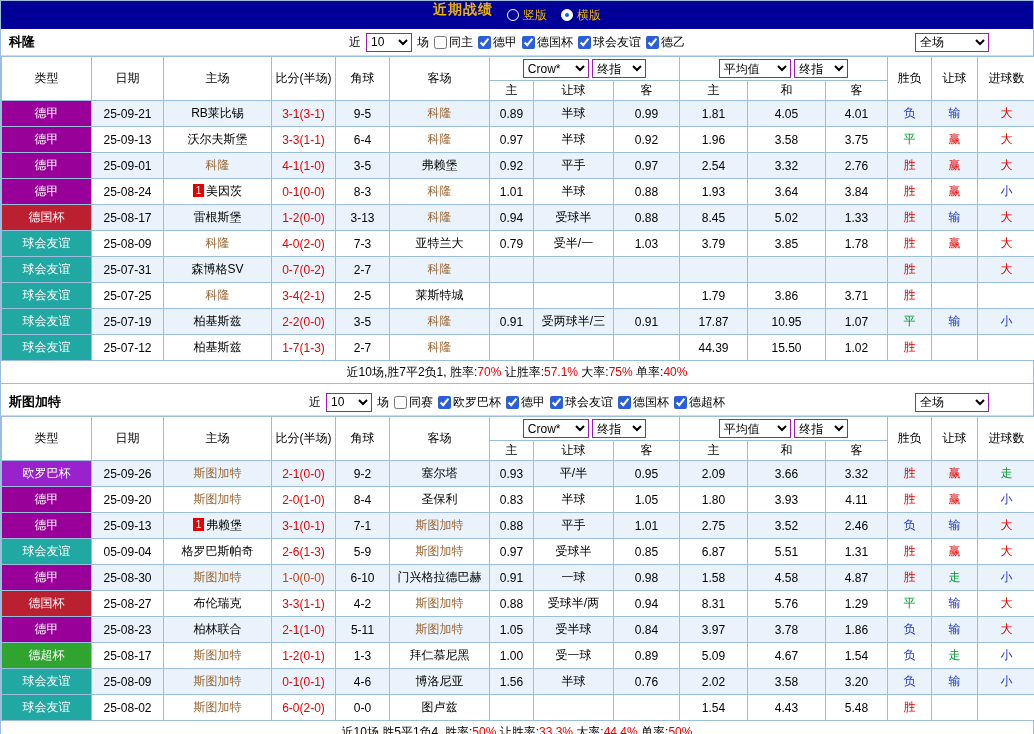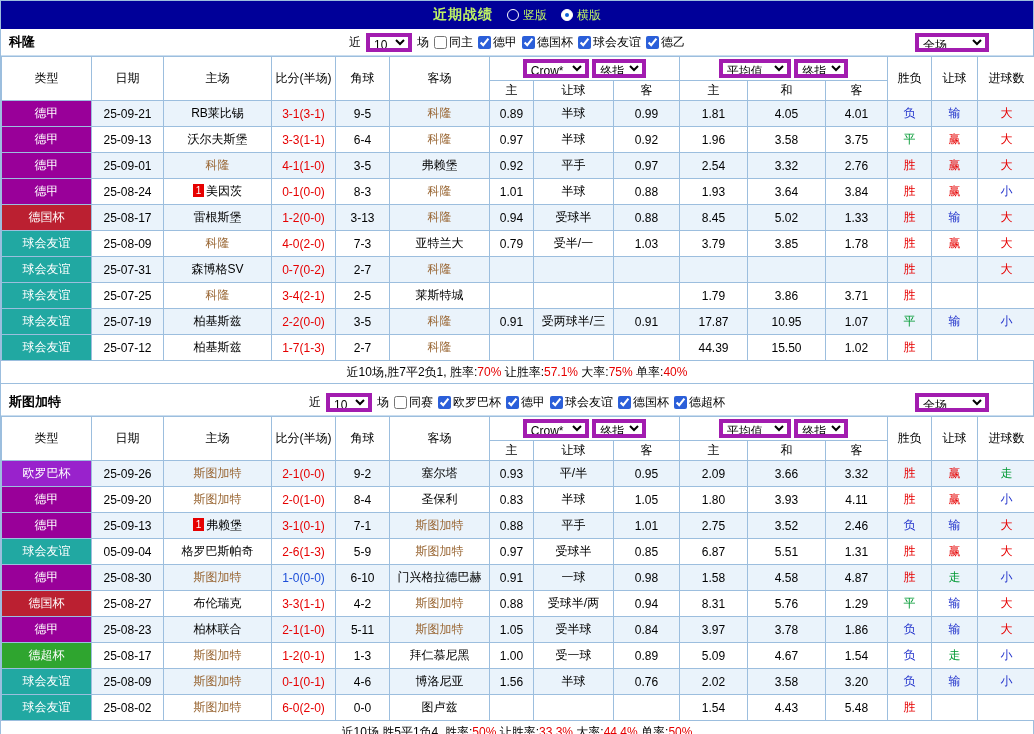--- a/index.html
+++ b/index.html
@@ -6,22 +6,22 @@
   html,body { background:#fff; }
   body {
     width:1034px;
     font-family:"Liberation Sans","DejaVu Sans",sans-serif;
     font-size:12px; color:#000;
   }
   .page { width:1034px; border:1px solid #9CBEDE; background:#fff; }
 
   
   .topbar {
-    height:28px; background:#000099; color:#bef264;
-    display:flex; align-items:center; justify-content:center; gap:14px;
+    height:28px; background:#000099; color:#eab308;
+    display:flex; justify-content:center; gap:14px;
   }
   .topbar-title { font-weight:bold; font-size:14px; letter-spacing:1px; }
   .radios { display:flex; align-items:center; gap:14px; }
   .radio-opt { display:inline-flex; align-items:center; gap:4px; cursor:pointer; font-size:12px; }
   .radio {
     width:12px; height:12px; border-radius:50%;
     border:1px solid #fff; background:transparent; position:relative; display:inline-block;
   }
   .radio.selected { background:#fff; }
   .radio.selected::after {
@@ -32,21 +32,21 @@
   
   .section-bar {
     position:relative; display:flex; align-items:center;
     height:27px; background:#fff; border-bottom:1px solid #C9DDEF; font-size:12px;
   }
   .section-title { position:absolute; left:8px; font-size:13px; font-weight:bold; }
   .filters { margin:0 auto; display:flex; align-items:center; gap:5px; }
   .cb-opt { display:inline-flex; align-items:center; gap:2px; cursor:pointer; }
   input[type=checkbox] { width:13px; height:13px; margin:0; accent-color:#2B5FD9; }
   select {
-    font-size:12px; height:19px; border:4px solid #a21caf; background:#fff;
+    font-size:12px; height:19px; border:1px solid #a21caf; background:#fff;
     font-family:inherit; color:#000;
   }
   .sel-count { width:46px; }
   .sel-bk    { width:66px; }
   .sel-stage { width:54px; }
   .sel-avg   { width:72px; }
   .sel-scope { width:74px; }
   .scope-wrap { position:absolute; right:44px; }
 
   
@@ -479,21 +479,21 @@
               <td>5.51</td>
               <td>1.31</td>
               <td style="color: rgb(230, 0, 0);">胜</td>
               <td style="color: rgb(230, 0, 0);">赢</td>
               <td style="color: rgb(230, 0, 0);">大</td>
             </tr>
             <tr class="odd">
               <td class="league-cell" style="background: rgb(153, 0, 153);">德甲</td>
               <td>25-08-30</td>
               <td class="team-cell"><span style="color: rgb(153, 102, 51);">斯图加特</span></td>
-              <td class="score-cell" style="color: #1d4ed8;">1-0(0-0)</td>
+              <td class="score-cell" style="color: #c2410c;">1-0(0-0)</td>
               <td>6-10</td>
               <td class="team-cell"><span>门兴格拉德巴赫</span></td>
               <td>0.91</td>
               <td>一球</td>
               <td>0.98</td>
               <td>1.58</td>
               <td>4.58</td>
               <td>4.87</td>
               <td style="color: rgb(230, 0, 0);">胜</td>
               <td style="color: rgb(0, 153, 51);">走</td>

